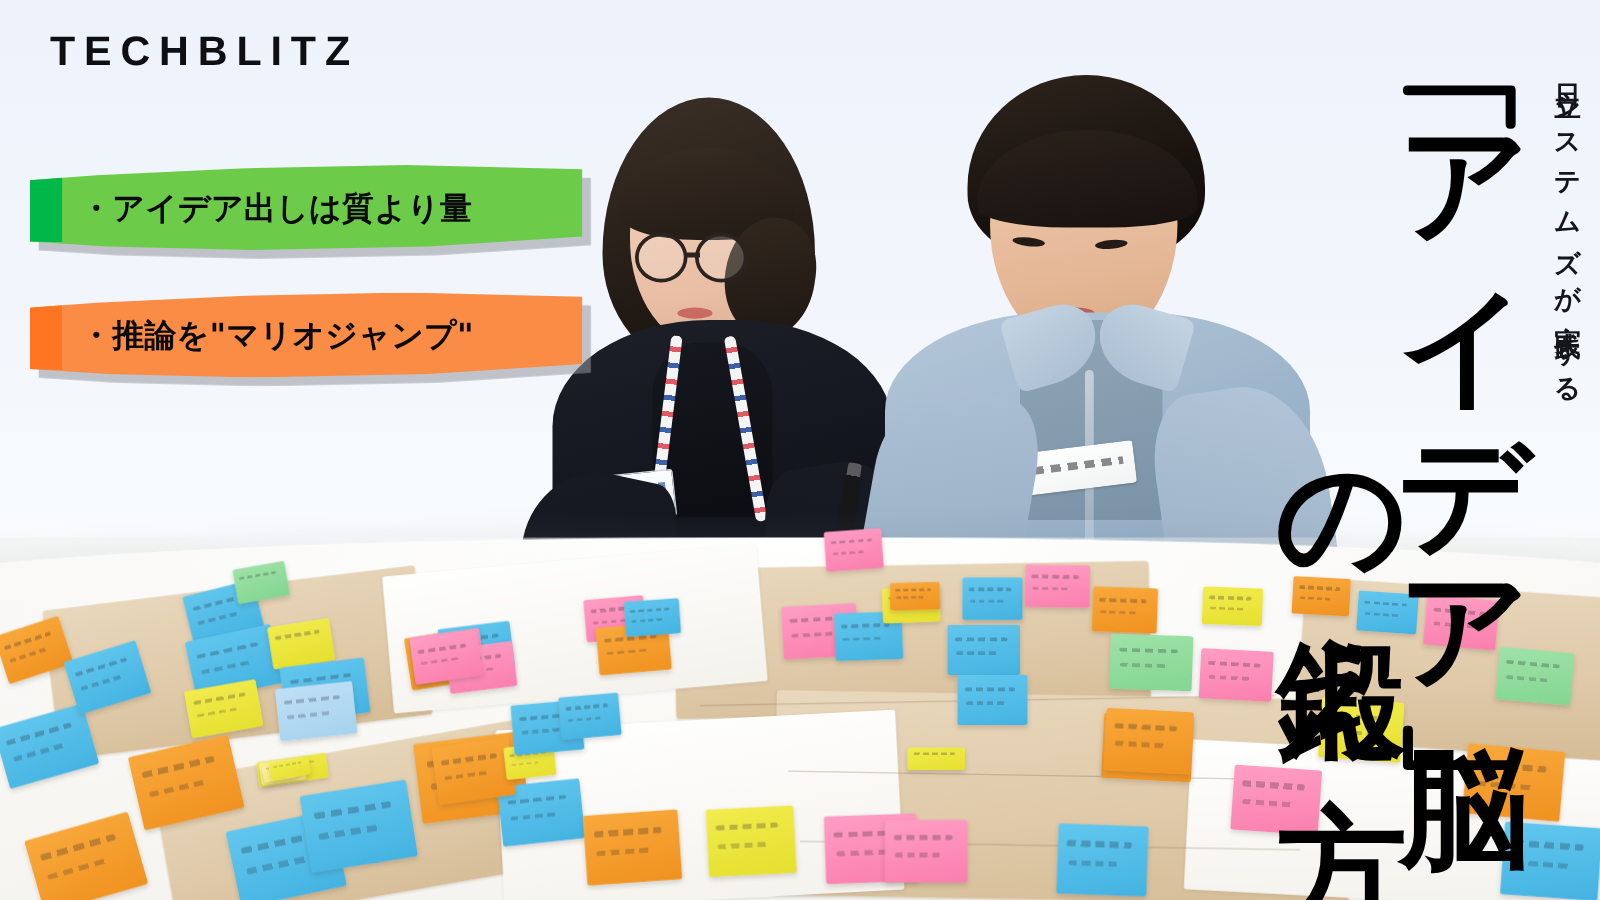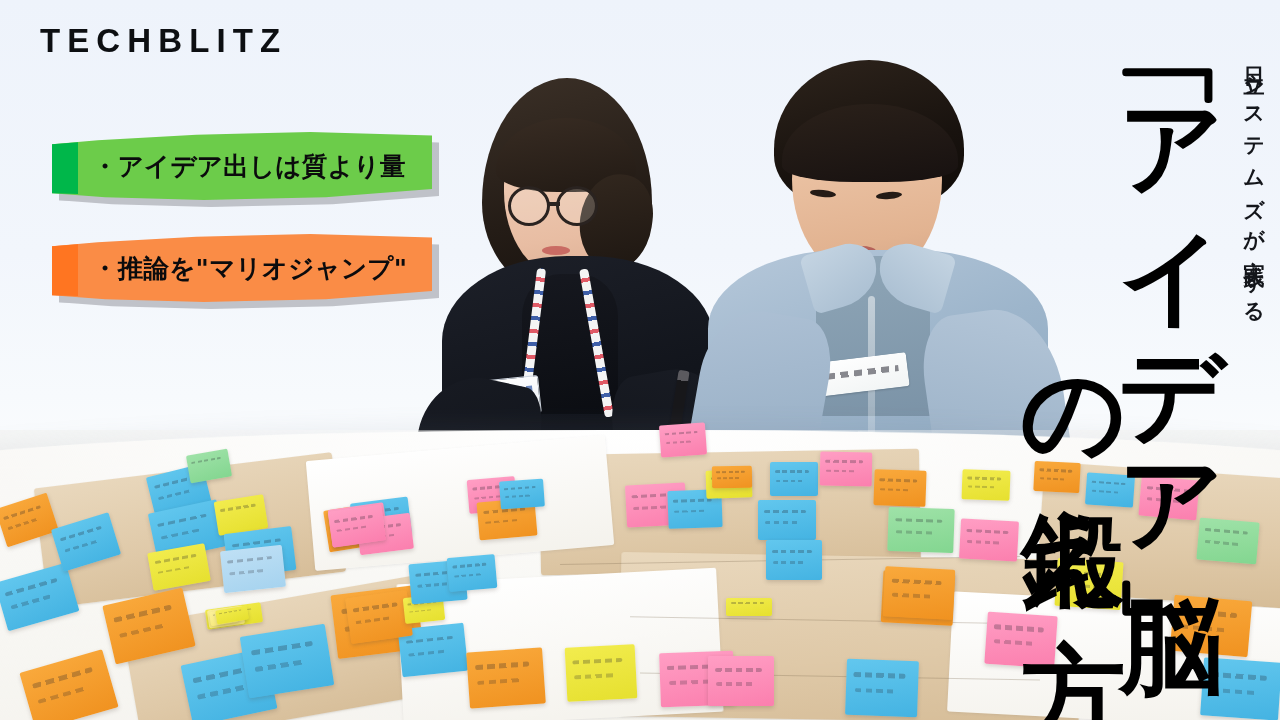--- a/index.html
+++ b/index.html
@@ -304,21 +304,21 @@
   
   #logo{
     position:absolute;left:40px;top:24px;
     font-size:33px;font-weight:800;letter-spacing:.215em;
     color:#0d0f12;line-height:1;
     font-family:"Liberation Sans","DejaVu Sans",sans-serif;
   }
 
   
   .banner{
-    position:absolute;left:52px;width:380px;height:68px;
+    position:absolute;left:24px;width:442px;height:68px;
     filter:drop-shadow(7px 7px 0 rgba(150,152,158,.55));
   }
   .banner .ribbon{
     position:absolute;inset:0;
     clip-path:polygon(0% 18%, 12% 12%, 38% 4%, 68% 0%, 100% 5%, 100% 84%, 72% 96%, 40% 100%, 14% 96%, 0% 90%);
   }
   .banner .cap{
     position:absolute;left:0;top:0;width:26px;height:100%;
     clip-path:polygon(0% 18%, 100% 15%, 100% 91%, 0% 90%);
   }

